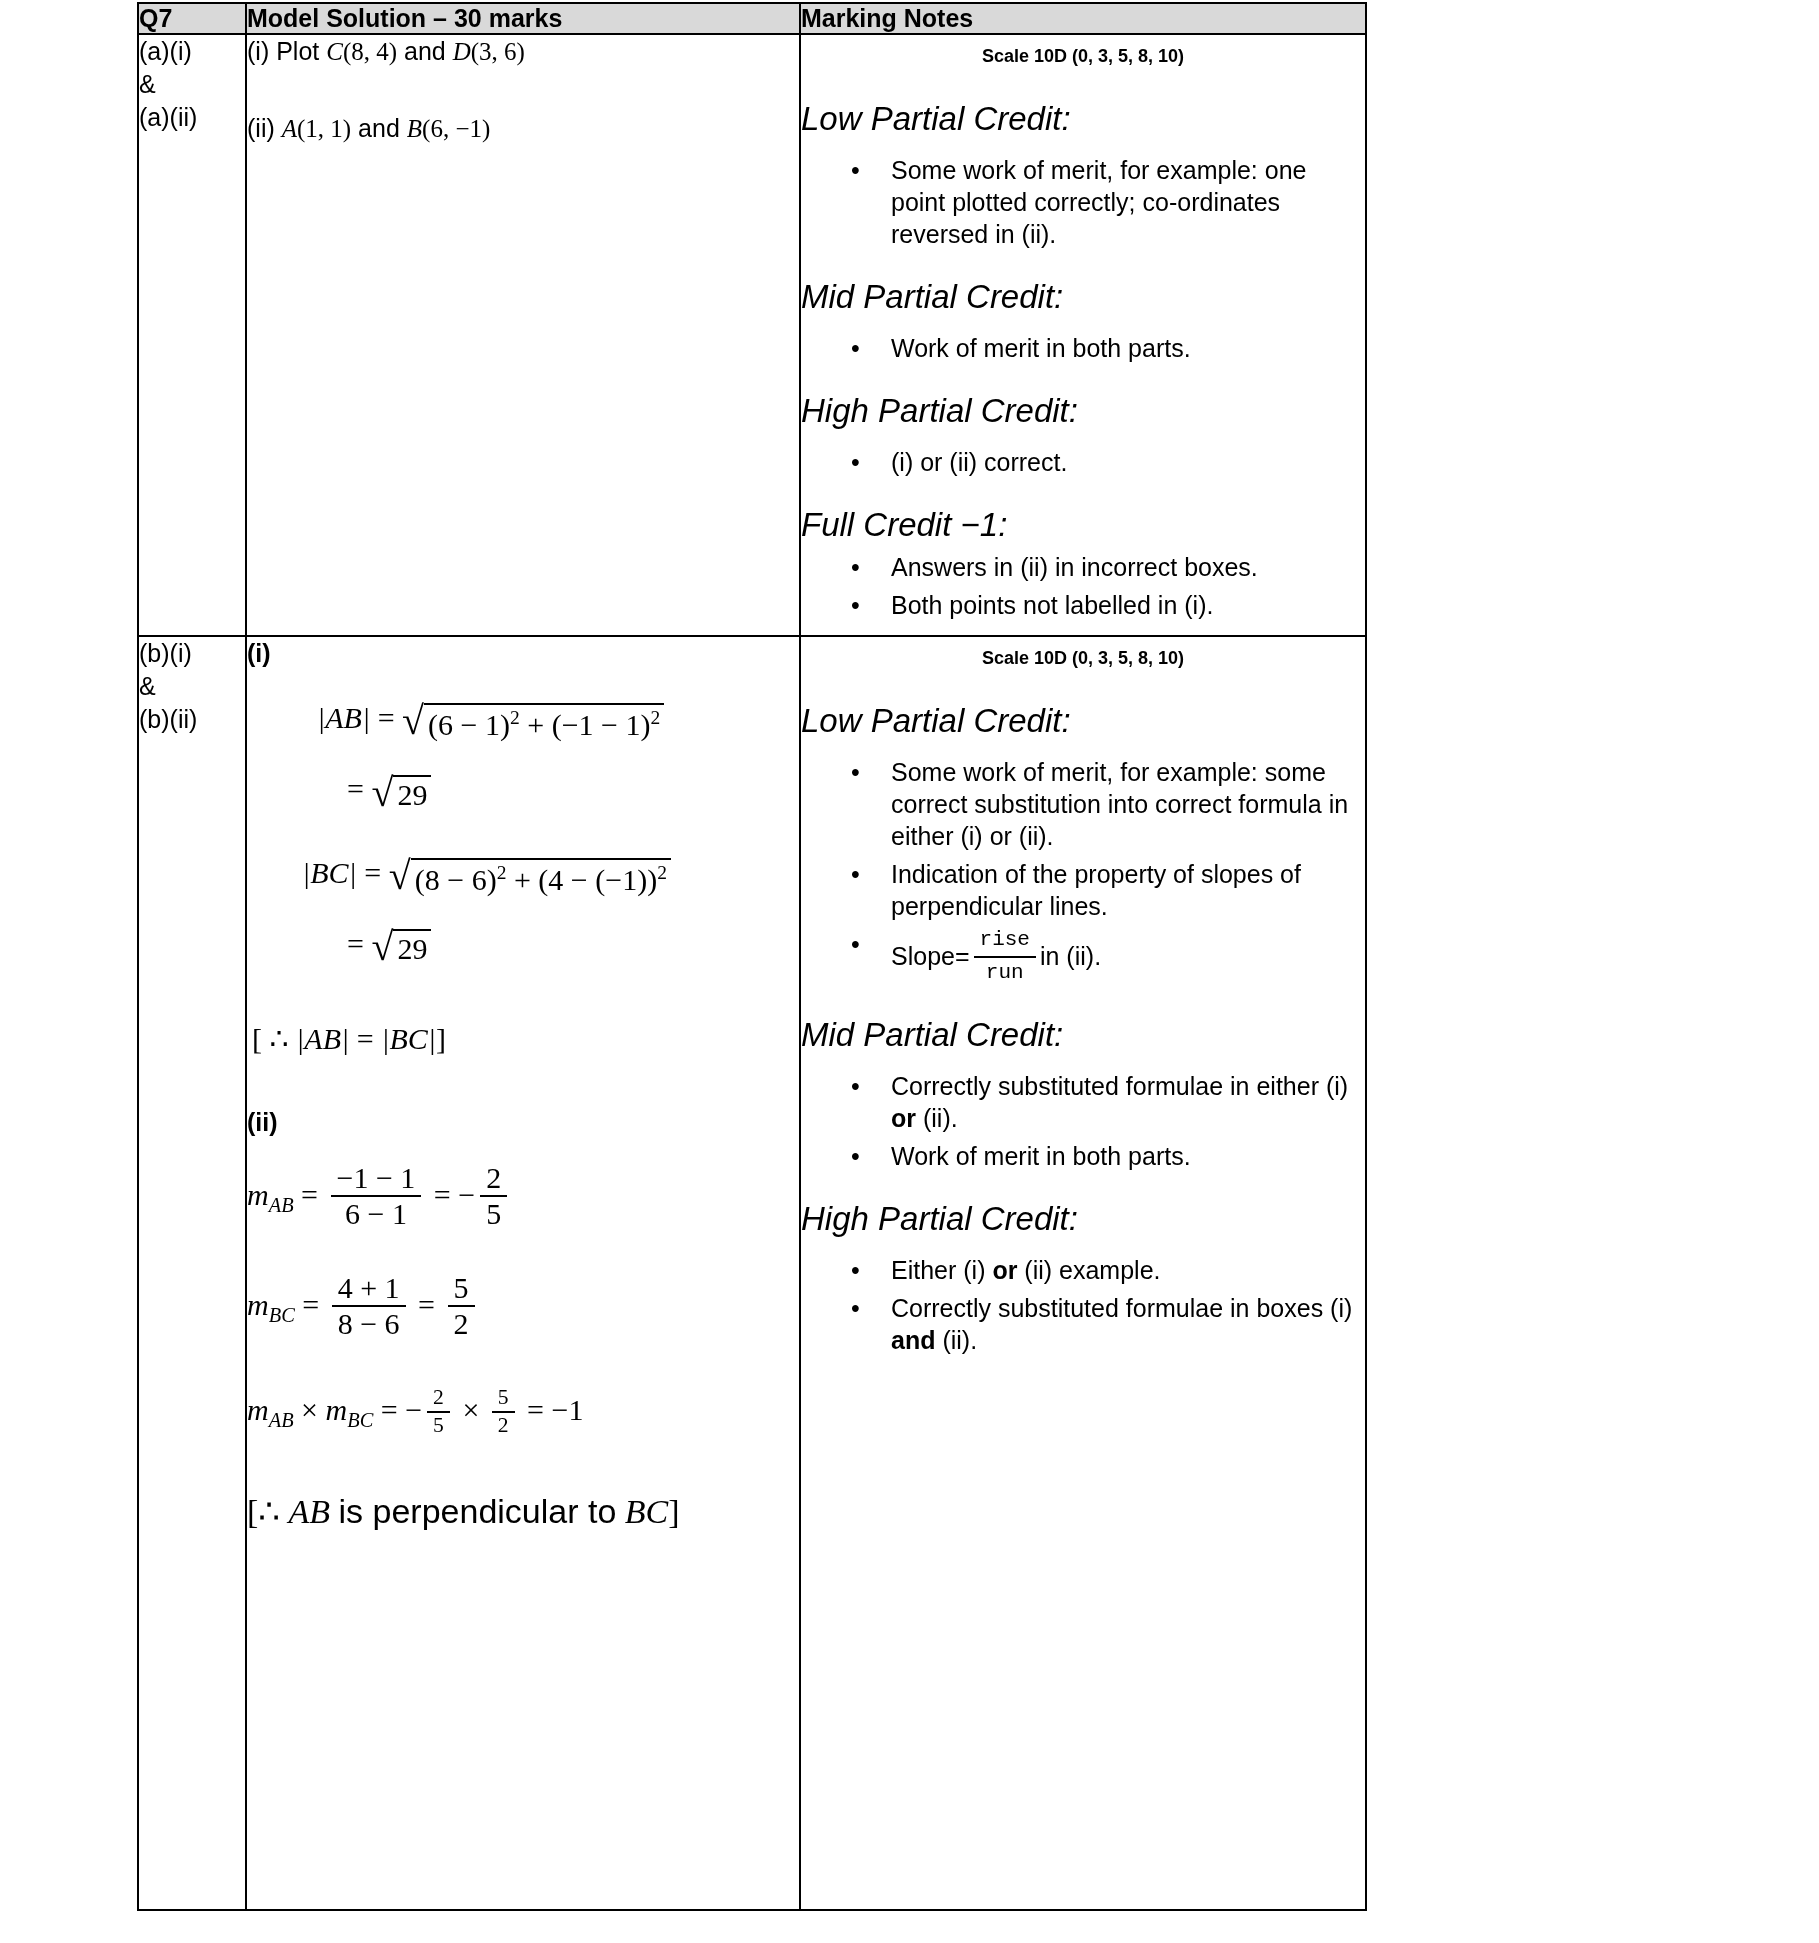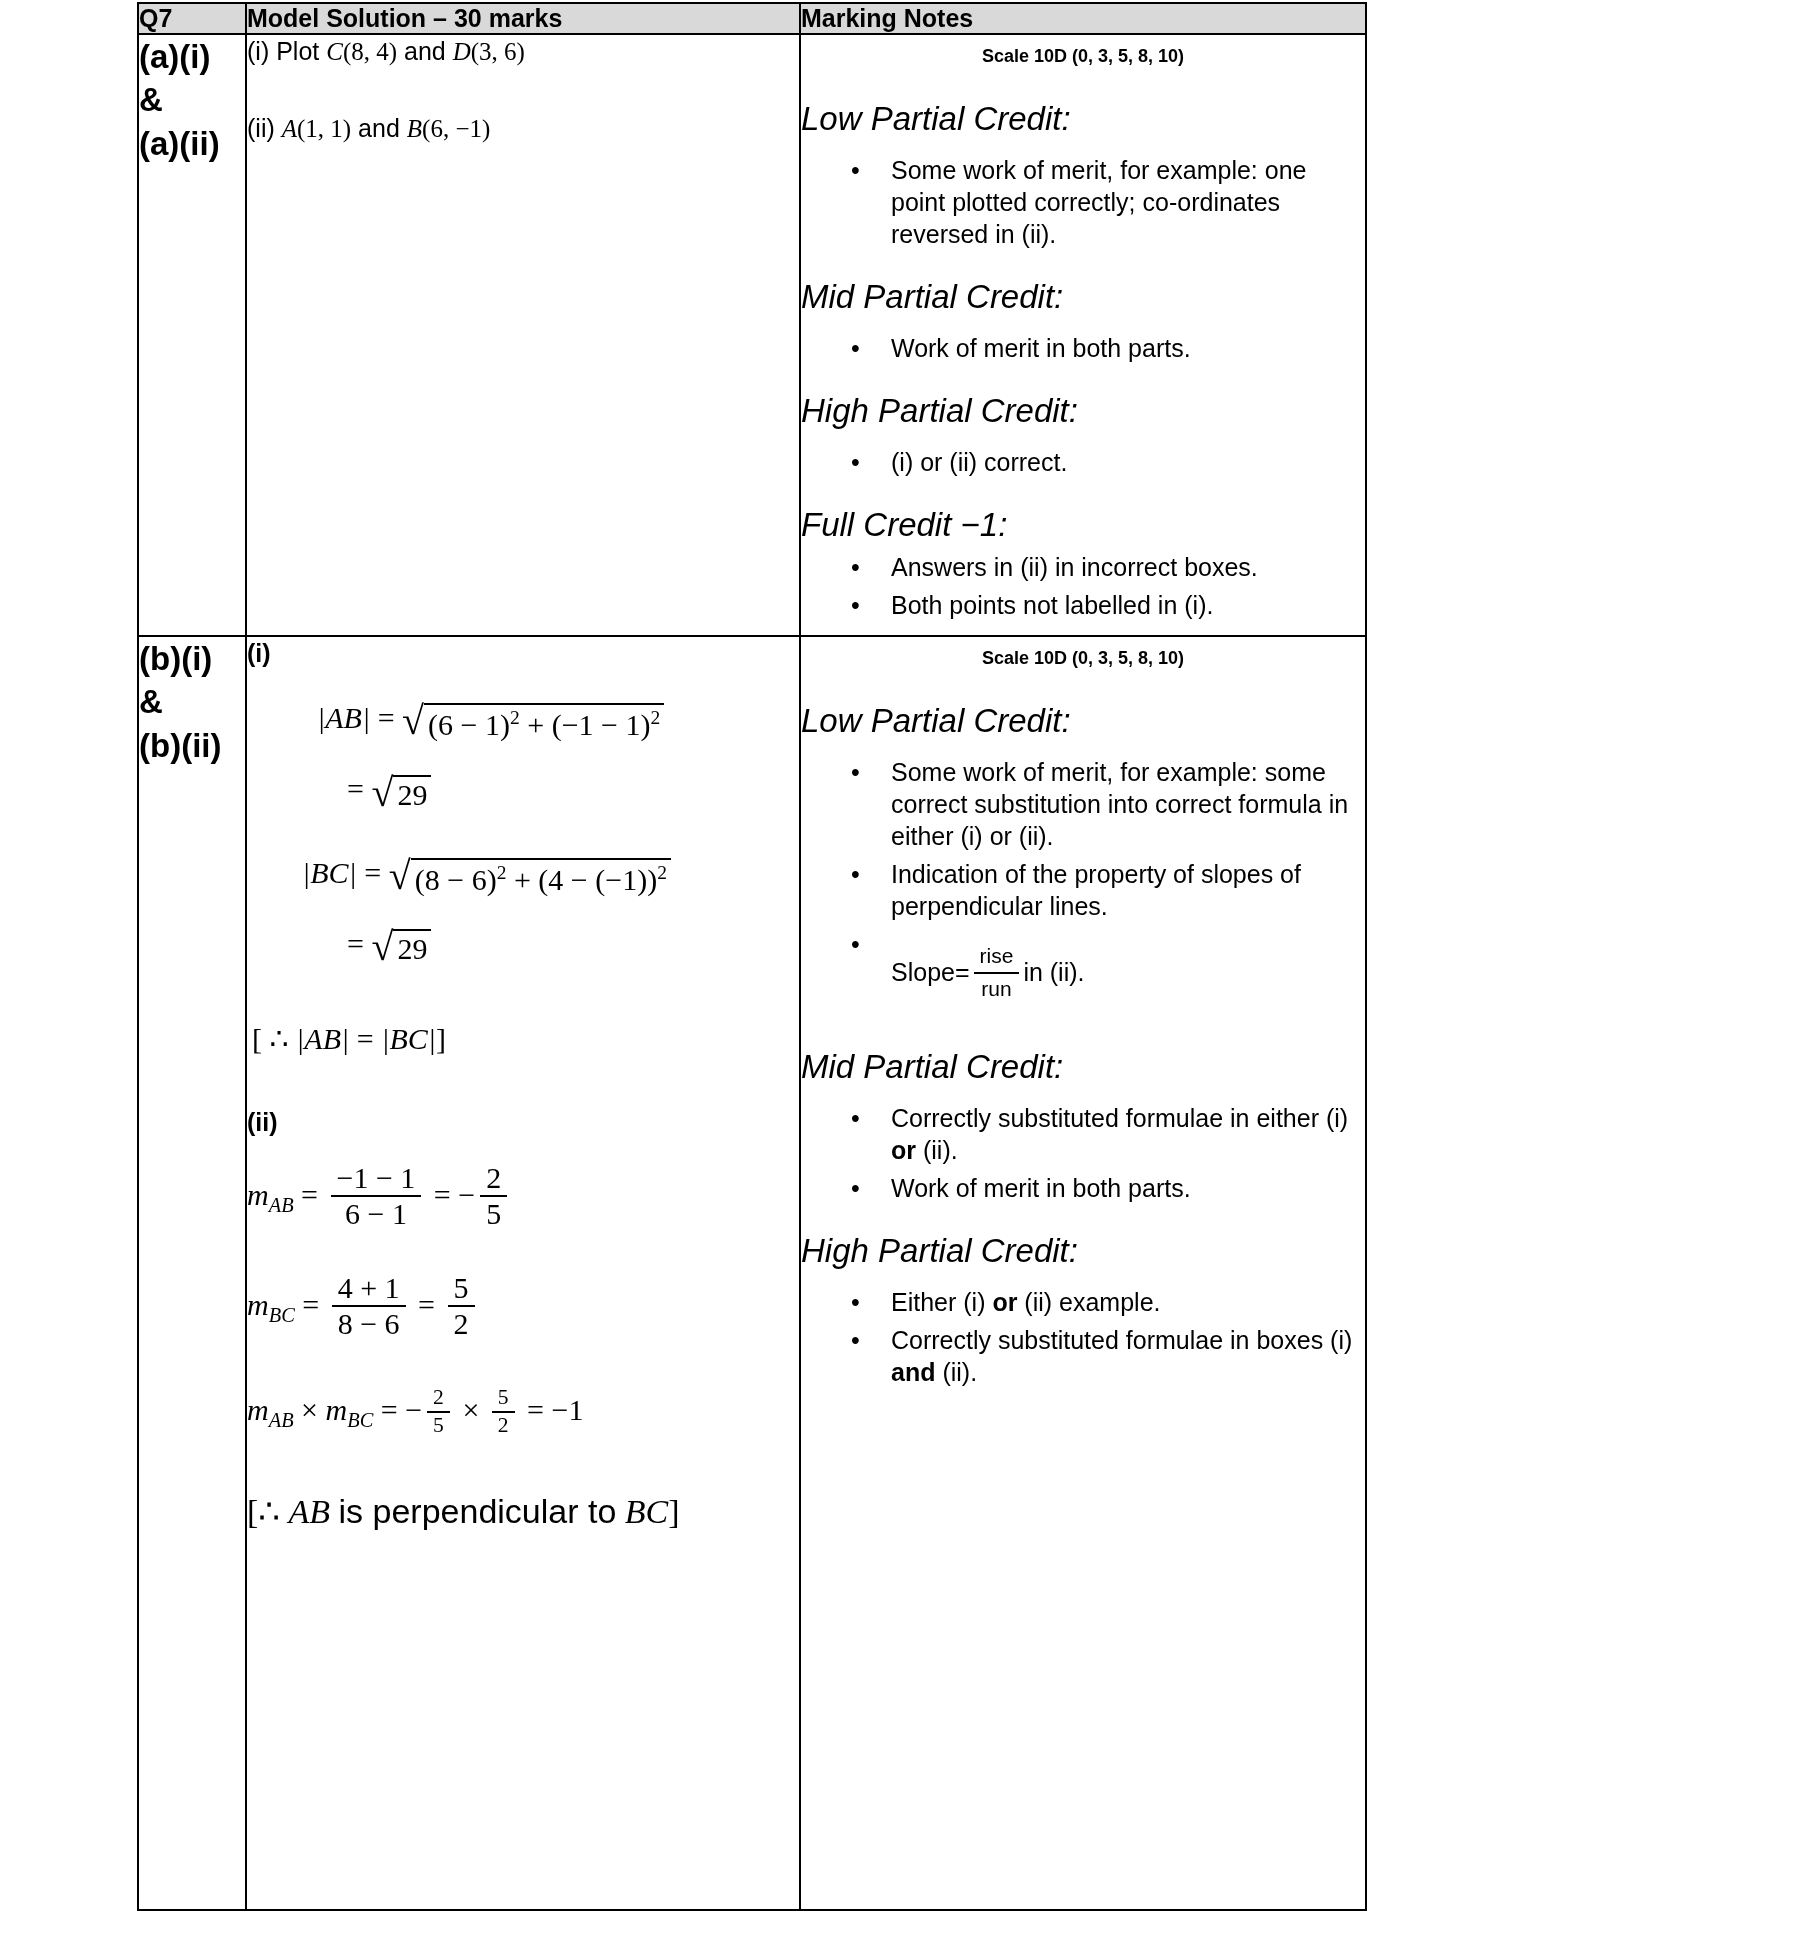--- a/index.html
+++ b/index.html
@@ -48,22 +48,22 @@
     font-weight: bold;
     font-size: 25px;
     line-height: 1.15;
     padding: 6px 0 7px 9px;
     white-space: nowrap;
   }
 
   
   td.q-cell {
     padding: 10px 0 0 9px;
-    font-weight: bold;
-    font-size: 33px;
+    font-weight: normal;
+    font-size: 25px;
     line-height: 1.32;
   }
   td.sol-cell {
     padding: 10px 10px 10px 14px;
     font-size: 25px;
     line-height: 1.3;
   }
   td.note-cell {
     padding: 10px 8px 10px 12px;
     font-size: 25px;
@@ -167,23 +167,23 @@
     position: relative;
     top: -2px;
   }
   .frac > .n { display: block; padding: 0 6px 2px 6px; }
   .frac > .d { display: block; border-top: 2px solid #000; padding: 2px 6px 0 6px; }
 
   .frac.small { font-size: 0.72em; }
 
   
   .frac.inline-note {
-    font-family: Liberation Sans, sans-serif;
+    font-family: Liberation Mono, monospace;
     font-size: 21px;
-    margin: 16px 4px;
+    margin: 0 4px;
     top: -1px;
   }
 
   .eq-indent-1 { margin-left: 70px; }
   .eq-indent-2 { margin-left: 100px; }
   .eq-indent-3 { margin-left: 55px; }
   .eq-indent-4 { margin-left: 5px; }
 
   .eq-block { margin-bottom: 34px; }
   .eq-block-lg { margin-bottom: 52px; }

